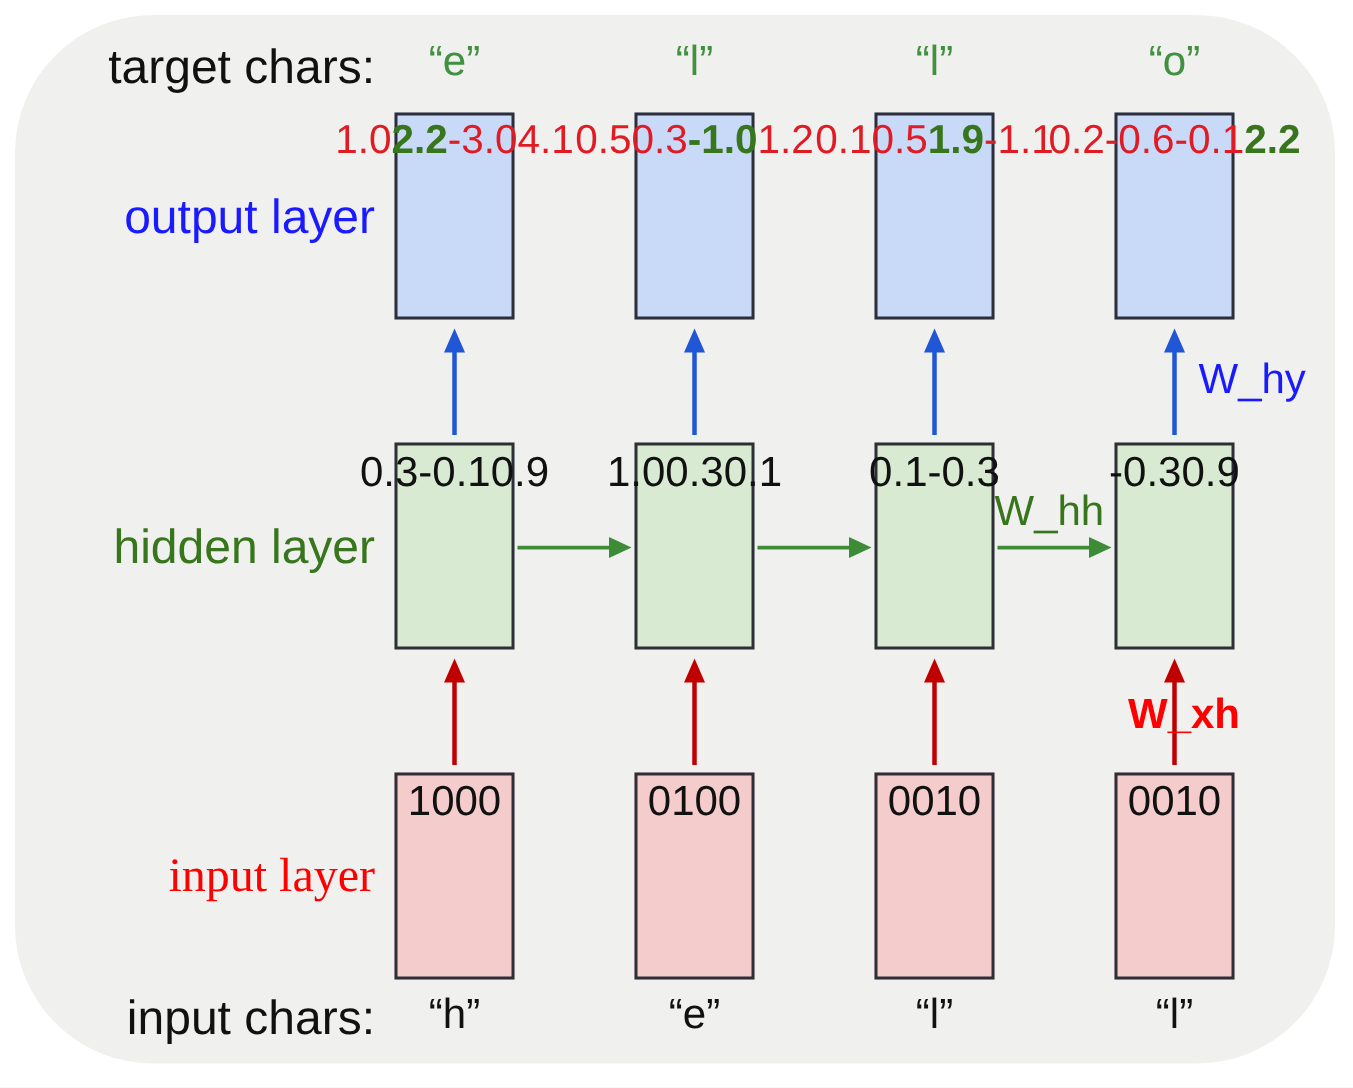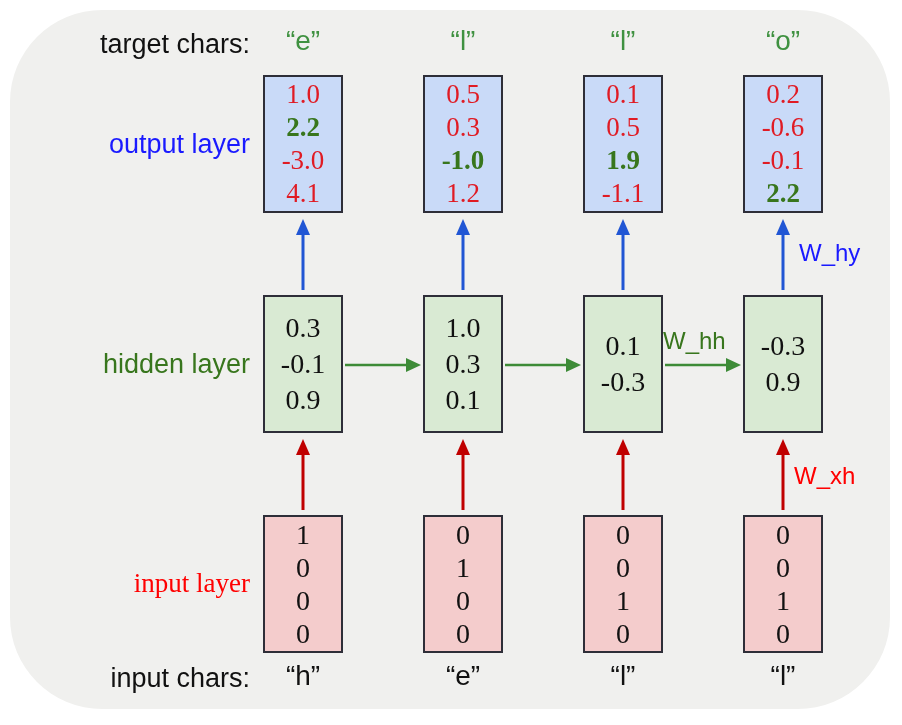--- a/index.html
+++ b/index.html
@@ -15,56 +15,55 @@
   .arrows{position:absolute;left:0;top:0;}
   .arrow-blue line{stroke:var(--blue_arrow);stroke-width:3;}
   .arrow-blue polygon{fill:var(--blue_arrow);}
   .arrow-red line{stroke:var(--red_arrow);stroke-width:3;}
   .arrow-red polygon{fill:var(--red_arrow);}
   .arrow-green line{stroke:var(--green_arrow);stroke-width:2.5;}
   .arrow-green polygon{fill:var(--green_arrow);}
 
   .side-label{
     position:absolute;right:652px;text-align:right;white-space:nowrap;
-    font-size:27px;line-height:34px;color:var(--black_text,#111);
+    font-size:32px;line-height:34px;color:var(--black_text,#111);
   }
   .lbl-output{color:var(--blue_label);}
   .lbl-hidden{color:var(--green_label);}
   .lbl-input{color:var(--red_label);font-family:Liberation Serif, serif;}
 
   .box{
     position:absolute;width:76px;height:134px;
     border:2px solid var(--box_border,#2e2e38);
-    display:flex;flex-direction:column;justify-content:center;
+    display:flex;justify-content:center;
     text-align:center;
-    font-family:Liberation Serif, serif;
   }
   .obox{top:75px;background:var(--output_box_fill);}
   .hbox{top:295px;background:var(--hidden_box_fill);}
   .ibox{top:515px;background:var(--input_box_fill);}
 
   .c0{left:263px}.c1{left:423px}.c2{left:583px}.c3{left:743px}
 
   .onum{font-size:27px;line-height:33px;}
   .onum[data-color="red"]{color:var(--red_number);}
   .onum[data-color="green"]{color:var(--green_number);font-weight:bold;}
   .hnum{font-size:28px;line-height:36px;color:var(--black_text,#111);}
   .inum{font-size:28px;line-height:33px;color:var(--black_text,#111);}
 
   .tchar,.ichar{
     position:absolute;width:80px;text-align:center;
     font-size:28px;line-height:30px;white-space:nowrap;
   }
   .tchar{top:26px;color:var(--green_char);}
   .ichar{top:661px;color:var(--black_text,#111);}
 
-  .wlabel{position:absolute;font-size:24px;line-height:30px;white-space:nowrap;}
+  .wlabel{position:absolute;font-size:28px;line-height:30px;white-space:nowrap;}
   .w-hy{left:799px;top:238px;color:var(--blue_label);}
   .w-hh{left:663px;top:326px;width:104px;color:var(--green_label);}
-  .w-xh{left:794px;top:461px;color:var(--red_label);}
+  .w-xh{left:752px;top:461px;color:var(--red_label);font-weight:bold;}
 </style>
 </head>
 <body>
 
 <div class="panel"></div>
 
 <svg class="arrows" width="902" height="725">
   <g class="arrow-blue">
     <line x1="303" y1="290" x2="303" y2="233"></line>
       <polygon points="296,235 310,235 303,219"></polygon>

